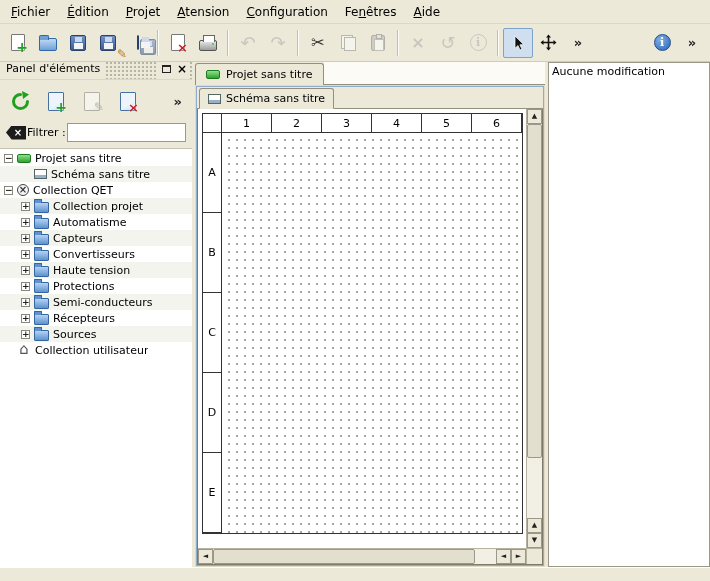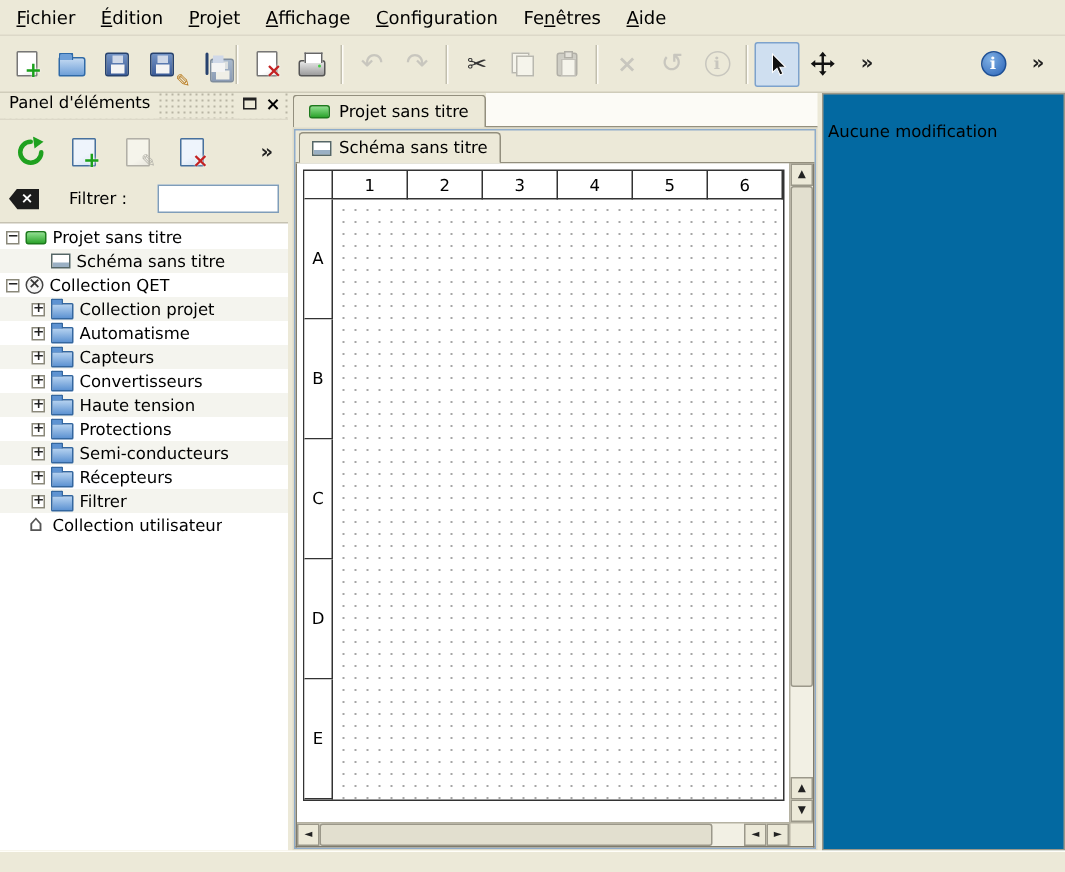--- a/index.html
+++ b/index.html
@@ -69,21 +69,21 @@
 .close-glyph{font-size:12px;font-weight:bold;line-height:1}
 .close-glyph::before{content:"×"}
 
 
 .panel-toolbar{display:flex;align-items:center;gap:6px;padding:6px 5px;flex:none}
 .pt-btn{width:30px;height:30px;flex:none;display:flex;align-items:center;justify-content:center;position:relative;border:1px solid transparent;border-radius:2px}
 .pt-btn.disabled{opacity:.5;filter:grayscale(1)}
 .pt-ovf{margin-left:auto;padding-right:5px}
 
 
-.filter-row{display:flex;align-items:center;gap:20px;padding:1px 6px 6px;flex:none}
+.filter-row{display:flex;align-items:center;gap:1px;padding:1px 6px 6px;flex:none}
 .filter-clear{width:20px;height:14px;flex:none;background:#1c1c1c;color:#fff;clip-path:polygon(0 50%,28% 0,100% 0,100% 100%,28% 100%);display:flex;align-items:center;justify-content:center;padding-left:4px}
 .filter-clear::before{content:"×";font-weight:bold;font-size:10px;line-height:1}
 .filter-label{white-space:nowrap}
 .filter-input{flex:1;height:19px;border:1px solid #7f9db9;background:#fff;font:inherit;padding:1px 3px;min-width:0}
 
 
 .tree{flex:1;background:#fff;border-top:1px solid #c6c2b2;overflow:hidden;padding-top:1px}
 .tree-row{display:flex;align-items:center;height:16px;gap:4px;padding:0 2px 0 4px}
 .tree-row:nth-child(even){background:#f4f4ee}
 .tree-row.d1{padding-left:21px}
@@ -137,35 +137,35 @@
 .arr-right::before{content:"►"}
 .vscroll .sb-btn{width:100%}
 .hscroll .sb-btn{height:100%}
 .sb-thumb{background:#e2dfcf;border:1px solid #9b988a;border-radius:2px}
 .vscroll .sb-thumb{width:100%;flex:0 0 76%}
 .hscroll .sb-thumb{height:100%;flex:0 0 80%}
 .sb-space{flex:1}
 .sb-corner{grid-column:2;grid-row:2;background:#ece9d8;border-left:1px solid #b5b2a2;border-top:1px solid #b5b2a2}
 
 
-.undo-view{flex:1;background:#0369a1;border:1px solid #9b988a;padding:18px 3px;overflow:hidden}
+.undo-view{flex:1;background:#ffffff;border:1px solid #9b988a;padding:2px 3px;overflow:hidden}
 
 
 .statusbar{height:14px;flex:none;border-top:1px solid #fffef9;background:#ece9d8}
 </style>
 </head>
 <body>
 
 <div class="app">
 
   <div class="menubar">
     <div class="menu-item"><span class="mn-pre"></span><span class="mn-key">F</span><span class="mn-post">ichier</span></div>
     <div class="menu-item"><span class="mn-pre"></span><span class="mn-key">É</span><span class="mn-post">dition</span></div>
     <div class="menu-item"><span class="mn-pre"></span><span class="mn-key">P</span><span class="mn-post">rojet</span></div>
-    <div class="menu-item"><span class="mn-pre"></span><span class="mn-key">A</span><span class="mn-post">ffichage</span></div>
+    <div class="menu-item"><span class="mn-pre"></span><span class="mn-key">A</span><span class="mn-post">tension</span></div>
     <div class="menu-item"><span class="mn-pre"></span><span class="mn-key">C</span><span class="mn-post">onfiguration</span></div>
     <div class="menu-item"><span class="mn-pre">Fe</span><span class="mn-key">n</span><span class="mn-post">êtres</span></div>
     <div class="menu-item"><span class="mn-pre"></span><span class="mn-key">A</span><span class="mn-post">ide</span></div>
   </div>
 
   <div class="toolbar">
     <div class="tb-btn">
         <span class="ic-page">
           <span class="bdg bdg-plus">+</span>
         </span>
@@ -337,21 +337,21 @@
             <span class="t-label">Semi-conducteurs</span>
           </div>
         <div class="tree-row d1">
             <span class="expander exp-plus"></span>
             <span class="ti ti-folder"></span>
             <span class="t-label">Récepteurs</span>
           </div>
         <div class="tree-row d1">
             <span class="expander exp-plus"></span>
             <span class="ti ti-folder"></span>
-            <span class="t-label">Filtrer</span>
+            <span class="t-label">Sources</span>
           </div>
         <div class="tree-row d0">
             <span class="expander exp-none"></span>
             <span class="ti ti-home"></span>
             <span class="t-label">Collection utilisateur</span>
           </div>
       </div>
     </div>
 
     <div class="splitter"></div>

